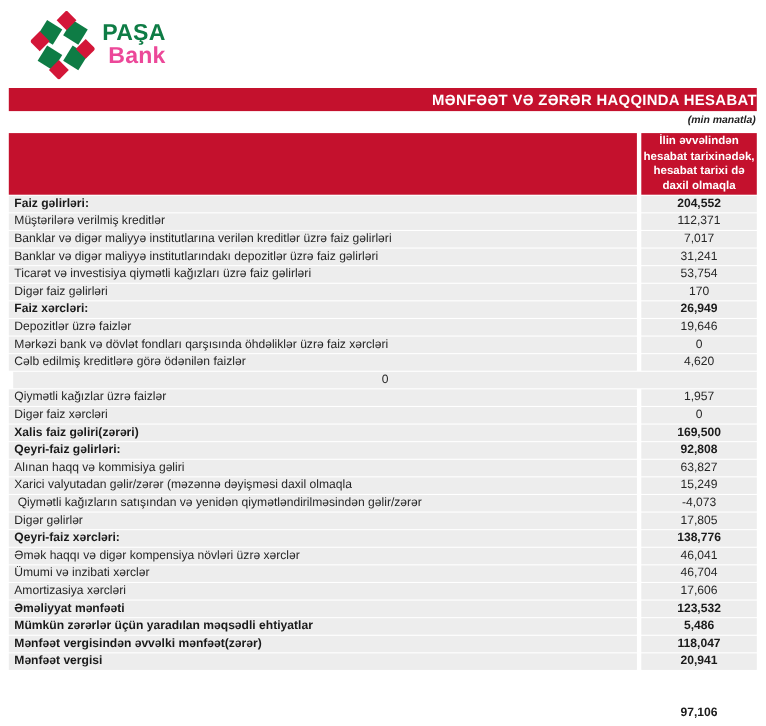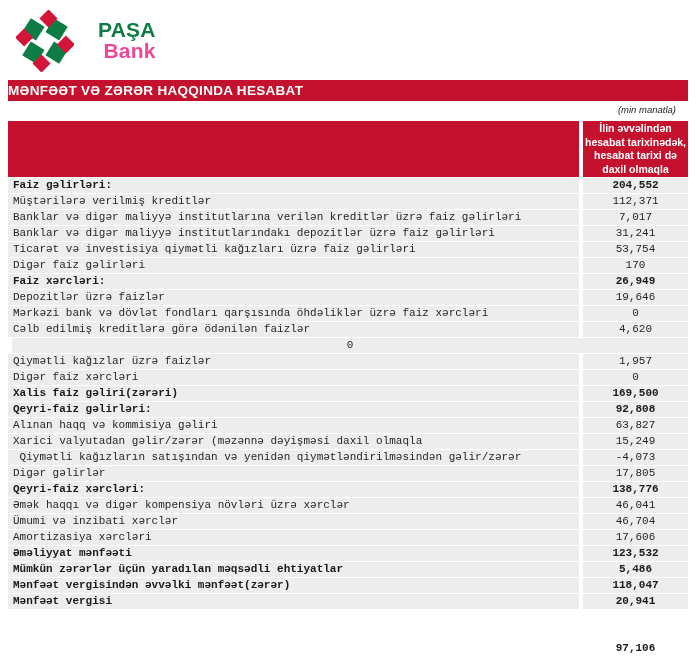--- a/index.html
+++ b/index.html
@@ -7,50 +7,50 @@
     width: 696px; height: 660px;
     background: #ffffff;
     font-family: "Liberation Sans", sans-serif;
     color: #1a1a1a;
     position: relative;
     overflow: hidden;
   }
   .page { position: absolute; inset: 0; }
 
   
-  .brand { position: absolute; left: 16px; top: 10px; display: flex; align-items: center; gap: 24px; }
+  .brand { position: absolute; left: 28px; top: 10px; display: flex; align-items: center; gap: 7px; }
   .brand-text { font-weight: 700; font-size: 21px; line-height: 0.98; letter-spacing: 0.2px; }
   .brand-green { color: #0E7C45; }
   .brand-red   { color: #ec4899; text-align: right; }
 
   
   .title-bar {
     position: absolute; left: 8px; top: 80px; width: 680px; height: 21px;
     background: #C4112D; color: #ffffff;
-    font-size: 13.5px; font-weight: 700; text-align: left; line-height: 22px;
+    font-size: 13.5px; font-weight: 700; text-align: right; line-height: 22px;
     letter-spacing: 0.3px;
   }
 
   .unit-note {
-    position: absolute; right: 20px; top: 104px;
-    font-size: 9.5px; font-weight: 400; font-style: italic; color: #222222;
+    position: absolute; right: 9px; top: 104px;
+    font-size: 9.5px; font-weight: 700; font-style: italic; color: #222222;
   }
 
   
   .table { position: absolute; left: 8px; top: 121px; width: 680px; }
   .thead { display: flex; height: 56px; margin-bottom: 1px; }
   .th-left { width: 571px; background: #C4112D; }
   .th-right {
     flex: 1; margin-left: 4px; background: #C4112D; color: #ffffff;
     font-weight: 700; font-size: 10.5px; line-height: 13.5px;
     display: flex; align-items: center; justify-content: center;
     text-align: center; padding: 0 2px; box-sizing: border-box;
   }
 
-  .row { display: flex; height: 15px; margin-bottom: 1px; font-size: 11px; font-family: Liberation Mono, monospace; }
+  .row { display: flex; height: 15px; margin-bottom: 1px; font-size: 11px; }
   .row .label {
     width: 571px; box-sizing: border-box; background: #EDEDED;
     padding-left: 5px; line-height: 15px; white-space: pre; overflow: hidden;
     color: #262626;
   }
   .row .value {
     flex: 1; margin-left: 4px; background: #EDEDED;
     text-align: center; line-height: 15px; color: #262626;
   }
   .row.bold .label, .row.bold .value { font-weight: 700; color: #1a1a1a; }

